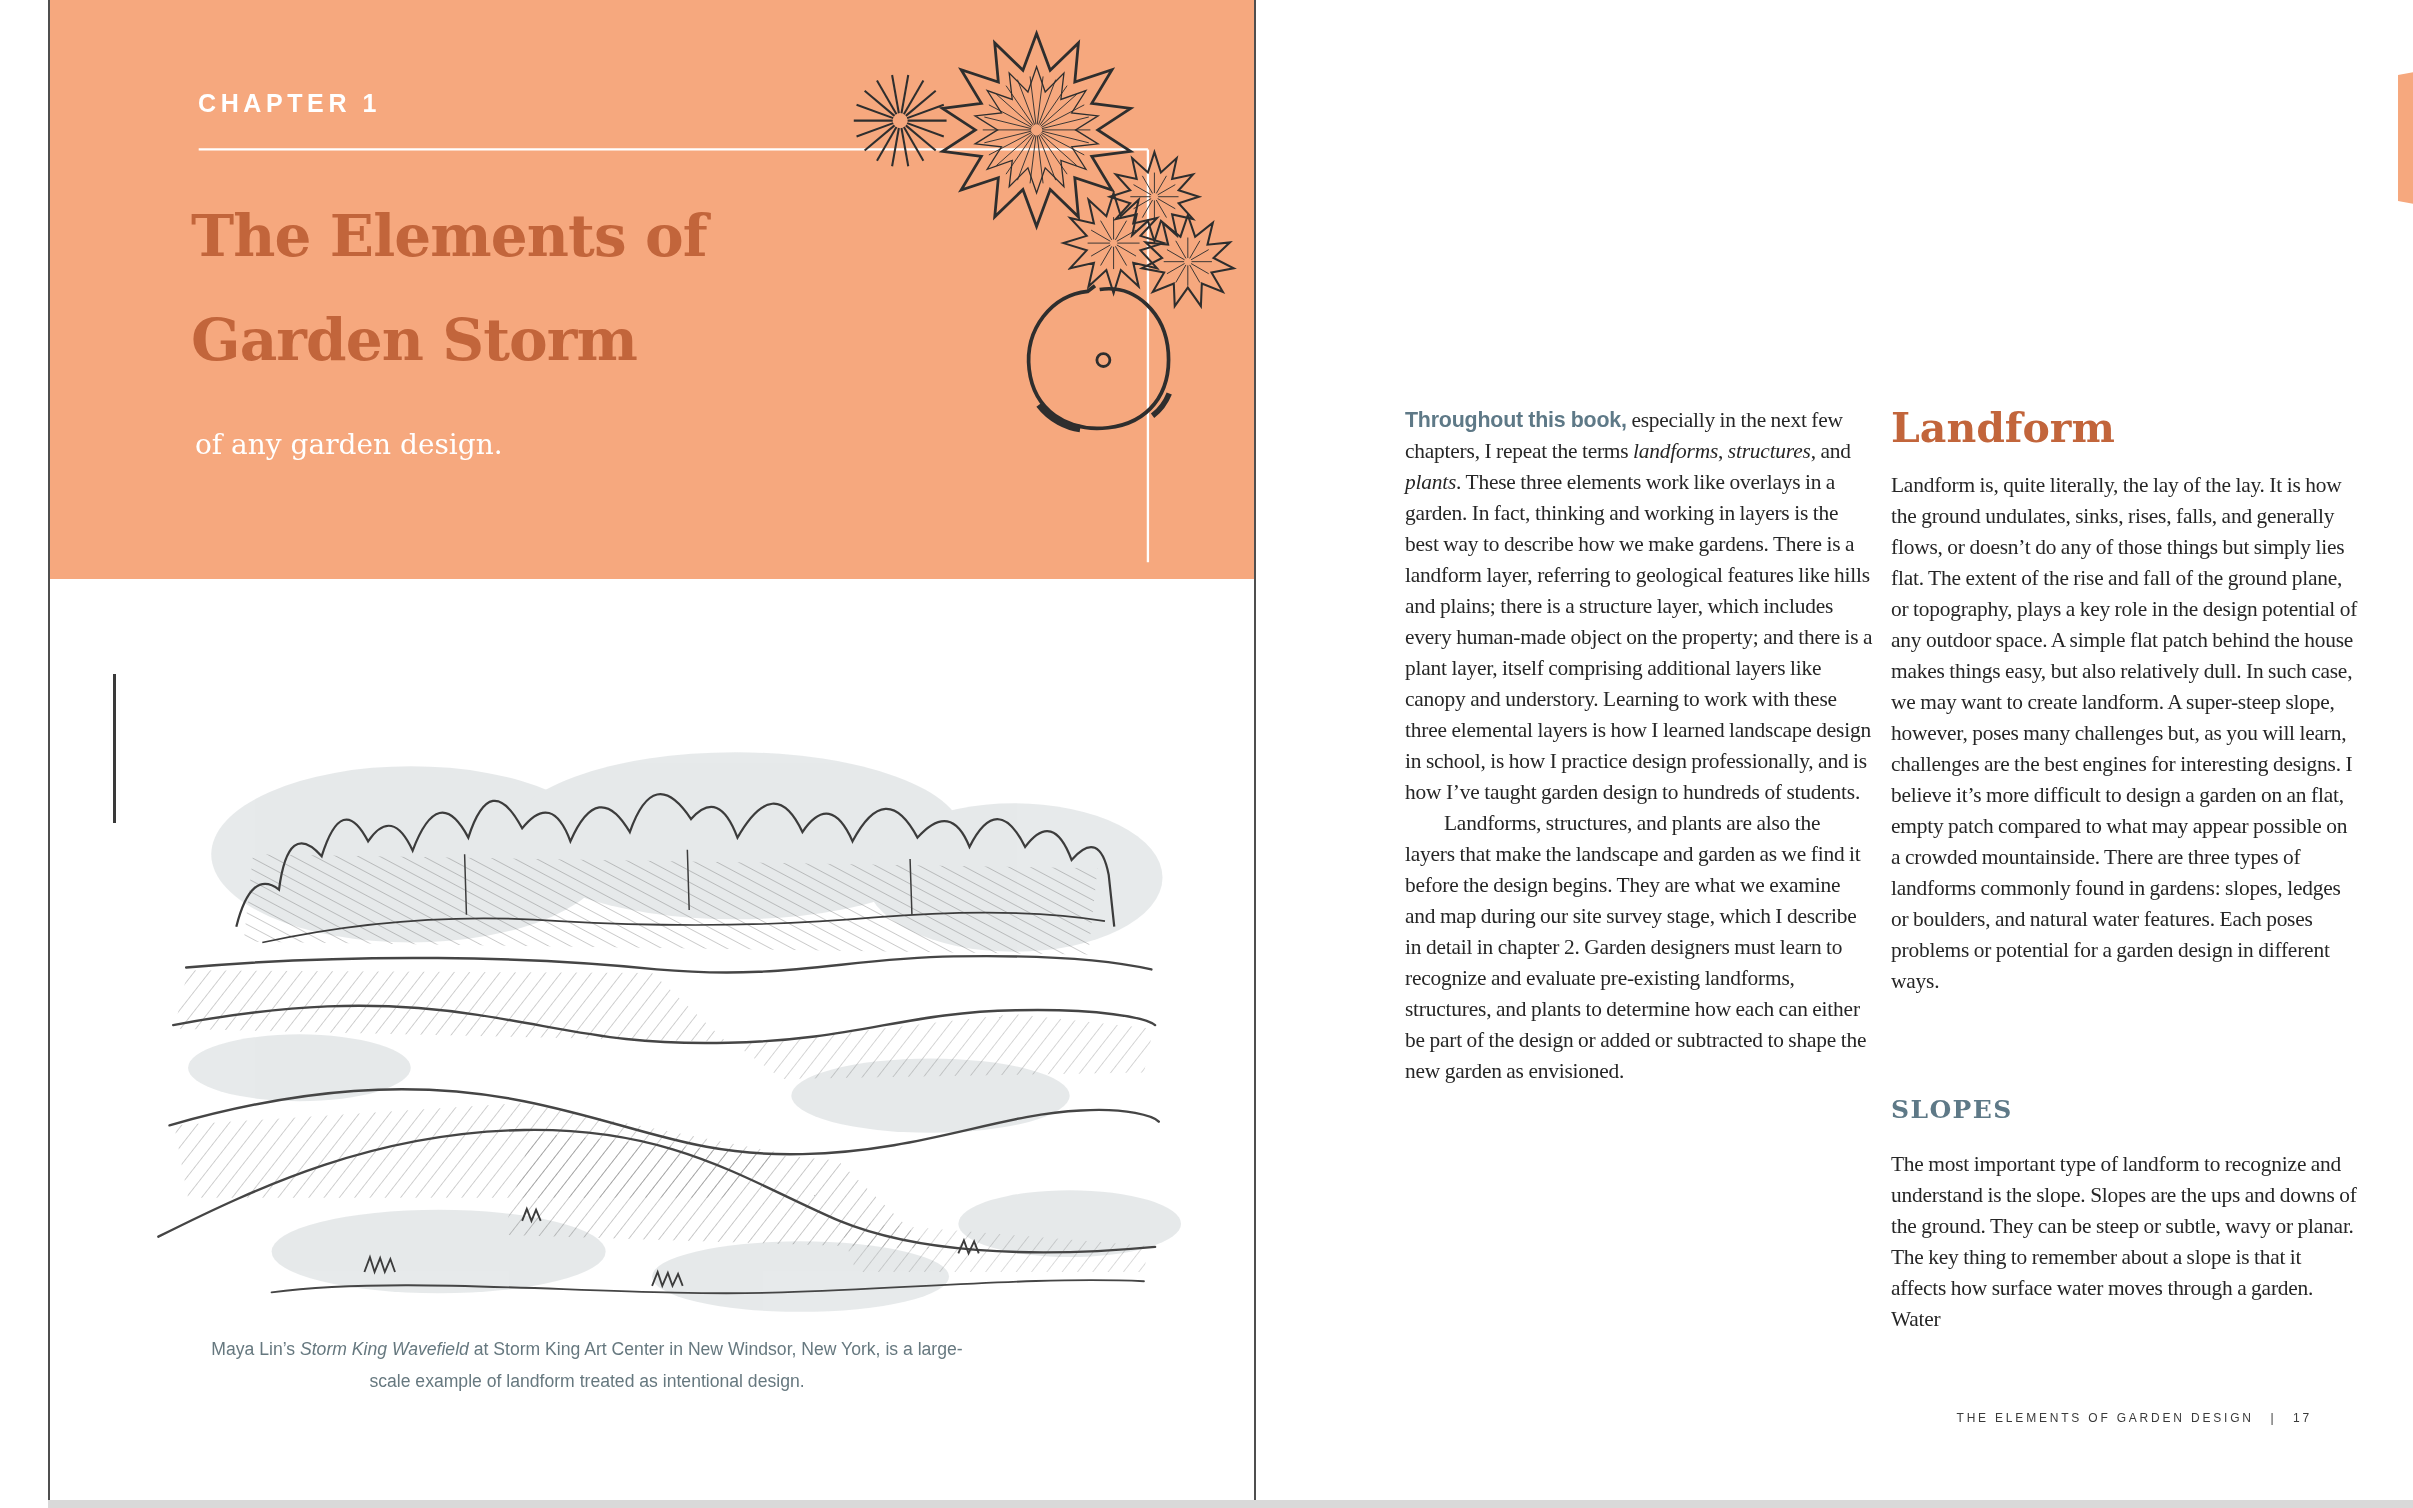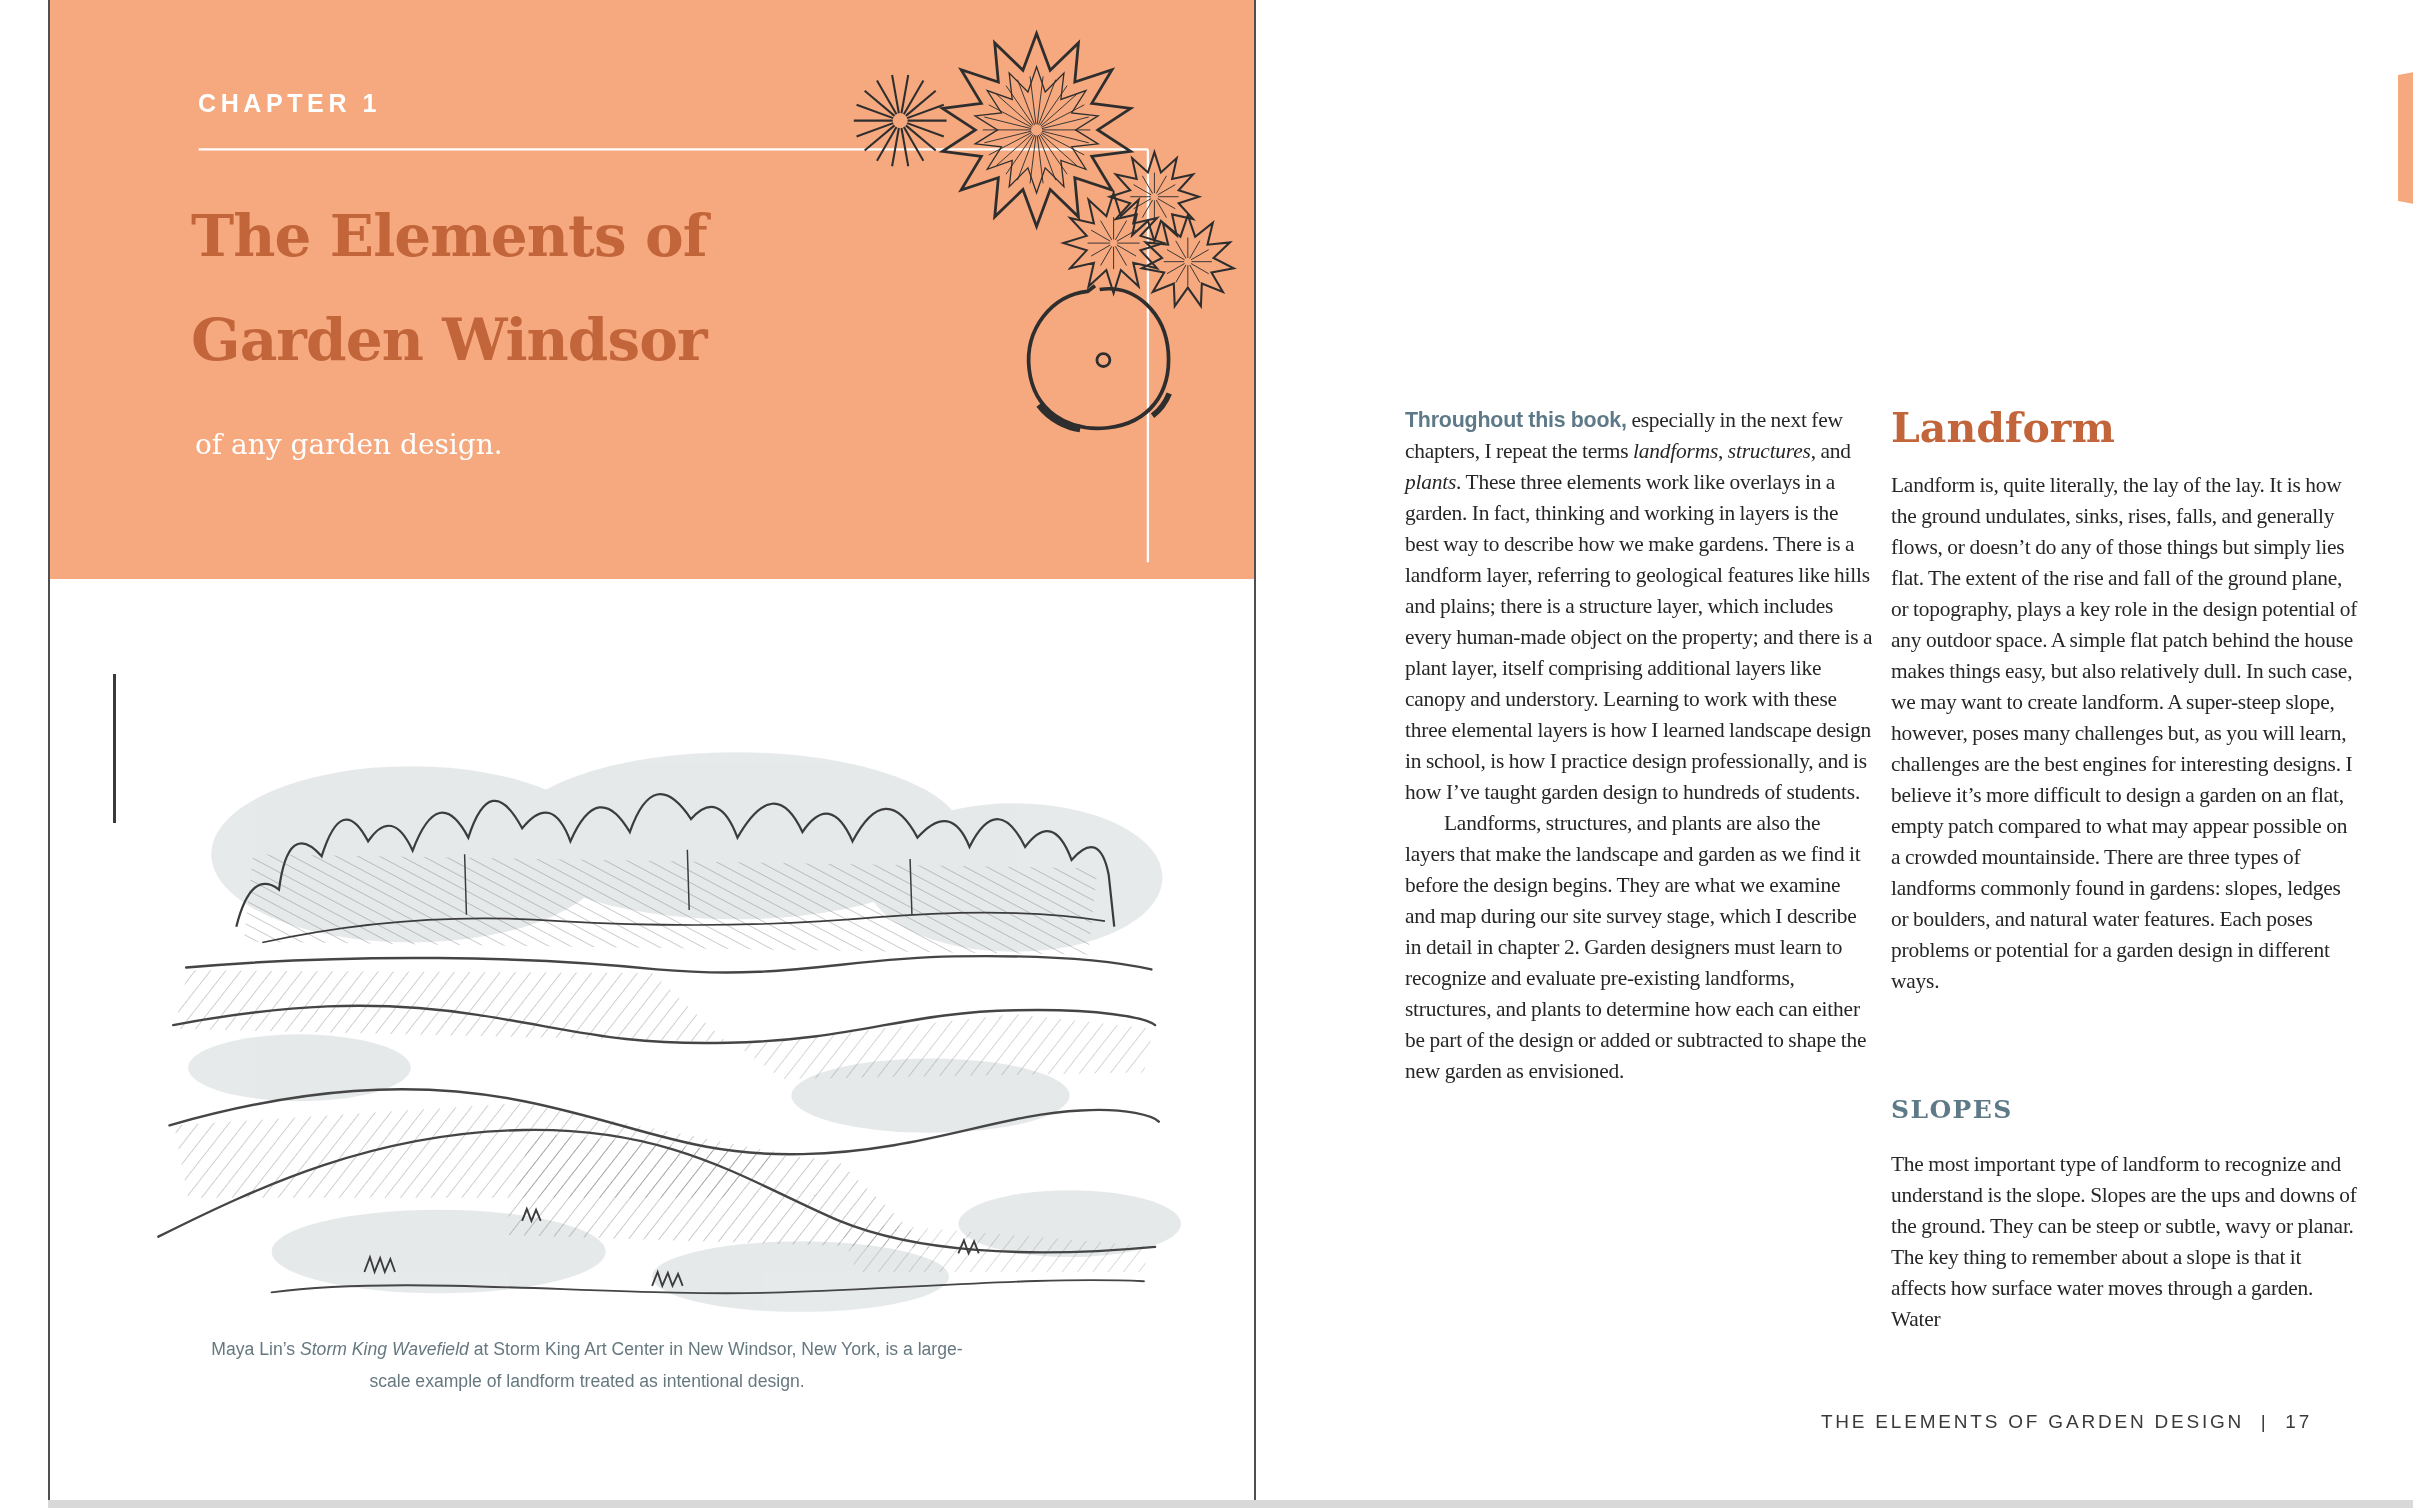--- a/index.html
+++ b/index.html
@@ -41,21 +41,21 @@
   .indent{text-indent:39px;}
   .h-landform{font-family:"DejaVu Serif",serif;font-weight:700;font-size:41px;line-height:46px;
     color:#C2653B;margin:0 0 18.6px 0;letter-spacing:0;}
   .h-slopes{font-family:"DejaVu Serif",serif;font-weight:700;font-size:25px;line-height:30px;
     color:#5E7987;letter-spacing:1.4px;margin:0 0 24px 0;}
 
   .rs-i{font-style:italic;}
   .rs-lead{font-family:Liberation Sans, sans-serif;font-weight:700;color:#5E7987;}
 
   .footer{position:absolute;left:1209px;top:1411px;width:1055px;text-align:right;
-    font-family:"Liberation Sans",sans-serif;font-size:19px;letter-spacing:2.8px;color:#3A3A3A;}
+    font-family:"Liberation Sans",sans-serif;font-size:12px;letter-spacing:2.8px;color:#3A3A3A;}
   .footer .sep{margin:0 16.7px;color:#3A3A3A;}
 </style>
 </head>
 <body>
 
 <div class="spread">
 
   <div>
 
     <div class="hero">
@@ -175,21 +175,21 @@
             <path d="M1133,312 C1172,306 1204,338 1207,380 C1210,424 1186,456 1142,461 C1098,466 1062,442 1057,398 C1052,354 1082,318 1120,314 L1128,308" stroke-width="4"></path>
             <path d="M1068,436 C1080,452 1098,460 1112,462" stroke-width="8"></path>
             <path d="M1190,448 C1198,442 1204,434 1208,424" stroke-width="6"></path>
             <circle cx="1137" cy="388" r="7" stroke-width="3"></circle>
           </g>
         </g>
       </svg>
 
       <div class="page-title">
         <div>The Elements of</div>
-        <div>Garden Windsor</div>
+        <div>Garden Storm</div>
       </div>
 
       <div class="subtitle">
         <div><span>of any garden design.</span></div>
       </div>
     </div>
 
     <div class="reg-mark"></div>
 
     <svg class="illustration" viewBox="0 0 1150 695" aria-hidden="true">

